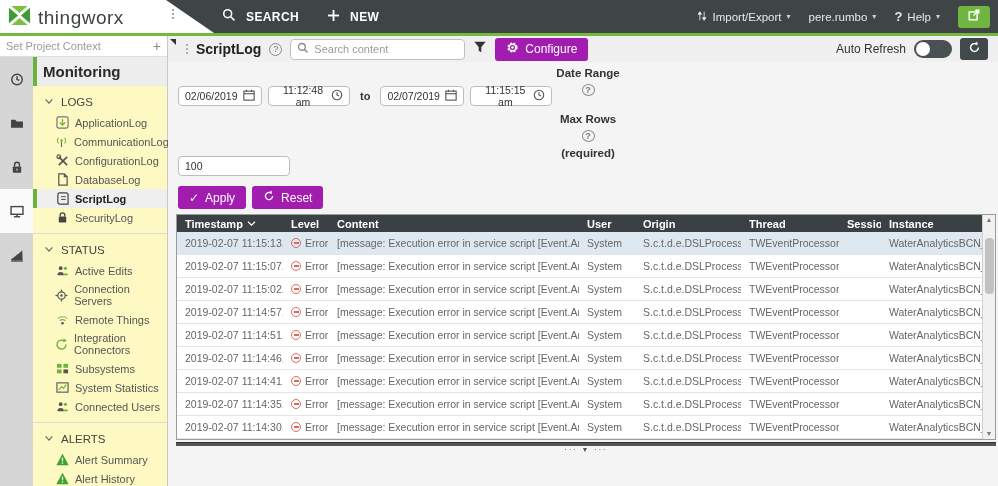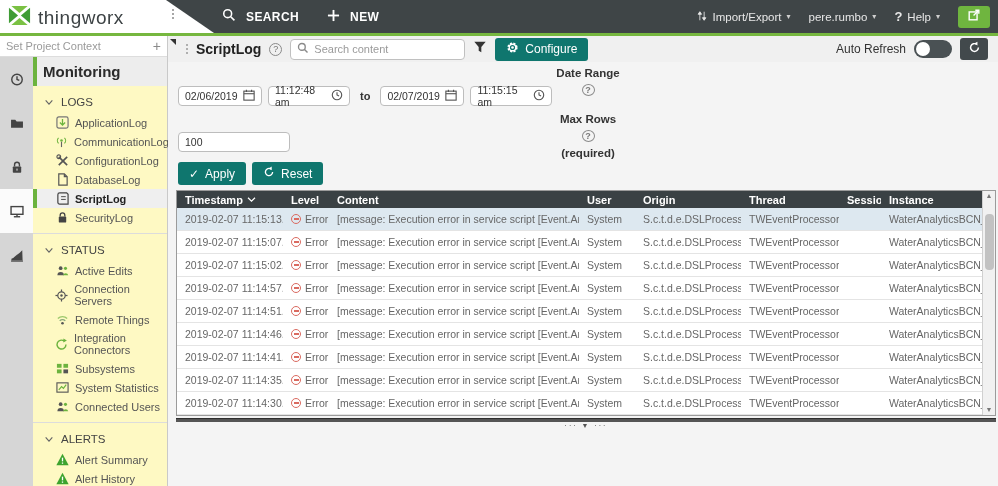--- a/index.html
+++ b/index.html
@@ -33,58 +33,58 @@
   .plus-glyph { color:#8a8a8a; font-size:14px; }
   .left-body { flex:1; display:flex; min-height:0; }
   .rail { width:33px; background:#d6d6d6; display:flex; flex-direction:column; }
   .rail-item { height:44px; display:flex; align-items:center; justify-content:center; cursor:pointer; }
   .rail-item.active { background:#fbfbfb; }
   .sidebar { flex:1; min-width:0; }
   .sidebar-title { background:#ededed; border-left:4px solid #6cb33e; padding:6px 6px 6px 6px;
     font-size:15px; font-weight:bold; color:#2b2b2b; }
   .section { padding-top:2px; }
   .section.bordered { border-top:1px solid #dcdcdc; margin-top:6px; }
-  .section-header { display:flex; align-items:center; gap:5px; padding:8px 4px 5px 9px;
+  .section-header { display:flex; gap:5px; padding:8px 4px 5px 9px;
     font-size:11.5px; color:#444; cursor:pointer; }
   .side-item { display:flex; align-items:center; gap:6px; padding:3px 2px;
     border-left:4px solid transparent; padding-left:18px; font-size:11px; color:#555; cursor:pointer; }
   .side-item.selected { border-left-color:#6cb33e; font-weight:bold; color:#222; background:#efefef; }
   .icn { display:inline-flex; width:14px; justify-content:center; }
 
   
   .main { flex:1; display:flex; flex-direction:column; background:#f4f4f4; min-width:0; }
   .main-header { height:26px; background:#f0f0f0; display:flex; align-items:center; gap:8px; padding:0 10px 0 2px; }
   .collapse-tri { width:0; height:0; border-top:6px solid #333; border-left:6px solid transparent; margin-top:-14px; }
   .vdots { display:flex; flex-direction:column; gap:2px; margin-left:2px; }
   .vdots i { width:2px; height:2px; background:#9a9a9a; border-radius:50%; }
   .page-title { font-size:14px; font-weight:bold; color:#222; }
   .help-circle { width:13px; height:13px; border:1px solid #8a8a8a; border-radius:50%;
     font-size:9px; color:#777; display:inline-flex; align-items:center; justify-content:center; }
   .search-box { width:175px; height:21px; background:#fff; border:1px solid #c0c0c0; border-radius:4px;
     display:flex; align-items:center; padding:0 6px; gap:5px; }
   .search-box input { border:none; outline:none; flex:1; font-size:11px; color:#333; background:transparent;
     font-family:"Liberation Sans","DejaVu Sans",sans-serif; }
   .search-box input::placeholder { color:#9a9a9a; }
-  .dark-btn { background:#0f766e; color:#fff; border:none; border-radius:3px; height:23px;
+  .dark-btn { background:#a21caf; color:#fff; border:none; border-radius:3px; height:23px;
     padding:0 11px; display:inline-flex; align-items:center; gap:6px; font-size:12px; cursor:pointer;
     font-family:"Liberation Sans","DejaVu Sans",sans-serif; }
   .spacer { flex:1; }
   .auto-refresh-label { font-size:12px; color:#333; }
   .toggle { width:38px; height:18px; background:#4a5154; border-radius:10px; position:relative; cursor:pointer; }
   .toggle .knob { position:absolute; left:2px; top:2px; width:14px; height:14px; border-radius:50%; background:#fff; }
   .sq-btn { width:28px; height:22px; background:#42494c; border-radius:3px;
     display:flex; align-items:center; justify-content:center; cursor:pointer; }
 
   
   .filters { padding:5px 0 0 10px; }
   .f-label { font-size:11.5px; font-weight:bold; color:#333; display:flex; align-items:center; gap:5px; height:16px;flex-direction:column; }
   .inputs-row { display:flex; align-items:center; gap:6px; margin:3px 0 7px; }
   .tw-input { background:#fff; border:1px solid #bdbdbd; border-radius:4px; height:20px;
-    display:flex; align-items:center; justify-content:space-between; padding:0 6px; font-size:10.5px; color:#333; }
-  .w-date { width:84px; } .w-time { width:82px; } .w-max { width:112px; justify-content:flex-start; }
+    display:flex; align-items:center; justify-content:space-between; padding:0 6px; font-size:10.5px; color:#333;text-align:center; }
+  .w-date { width:84px; } .w-time { width:82px; } .w-max { width:112px; justify-content:flex-start;margin-top:24px; }
   .to-label { font-size:11px; font-weight:bold; color:#333; margin:0 4px; }
   .btn-row { display:flex; gap:6px; margin-top:10px; }
   .check-glyph { color:#fff; font-size:12px; }
 
   
   .grid { margin:5px 2px 0 8px; width:820px; background:#fff; border:1px solid #9b9b9b; display:flex; }
   .grid-content { flex:1; min-width:0; }
   .grid-header { display:flex; align-items:center; background:#3a4144; color:#fff; height:17px;
     font-size:11px; font-weight:bold; }
   .gc { padding-left:8px; white-space:nowrap; overflow:hidden; flex-shrink:0; }

